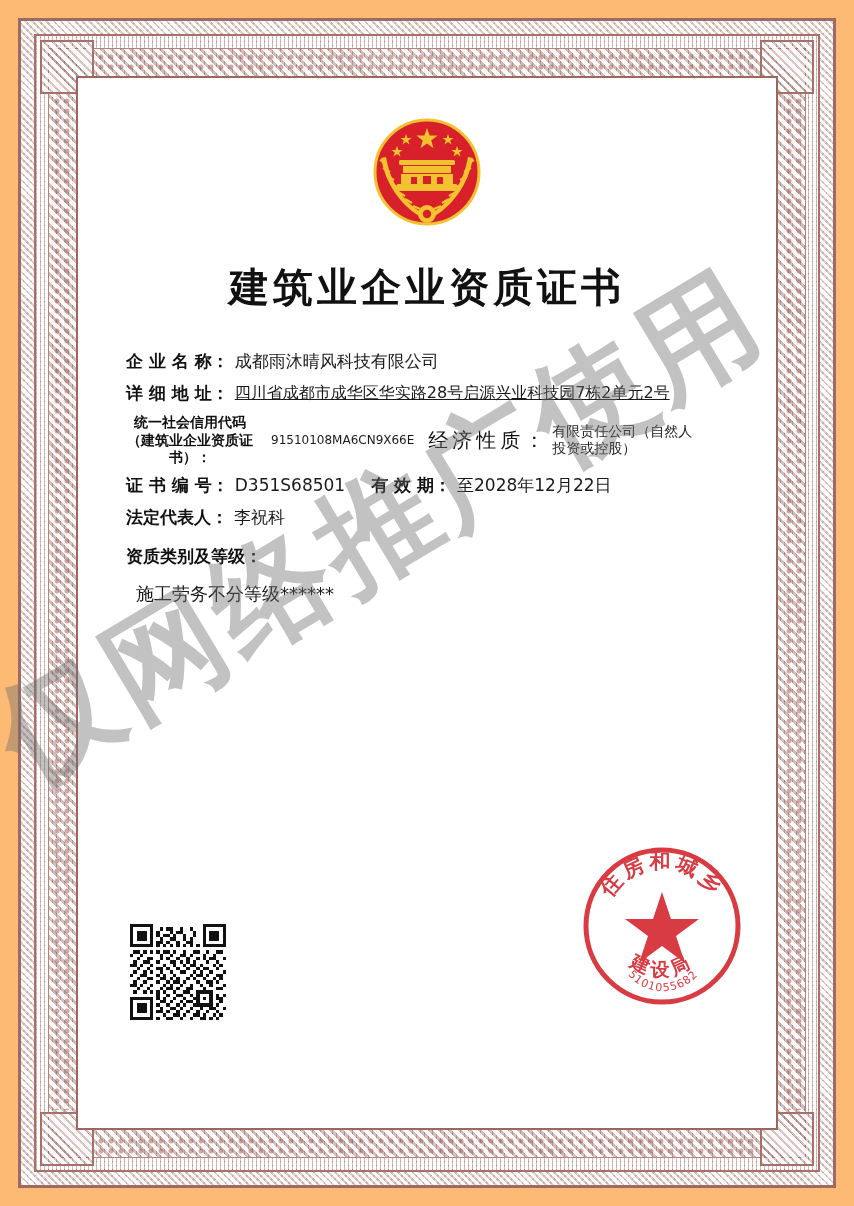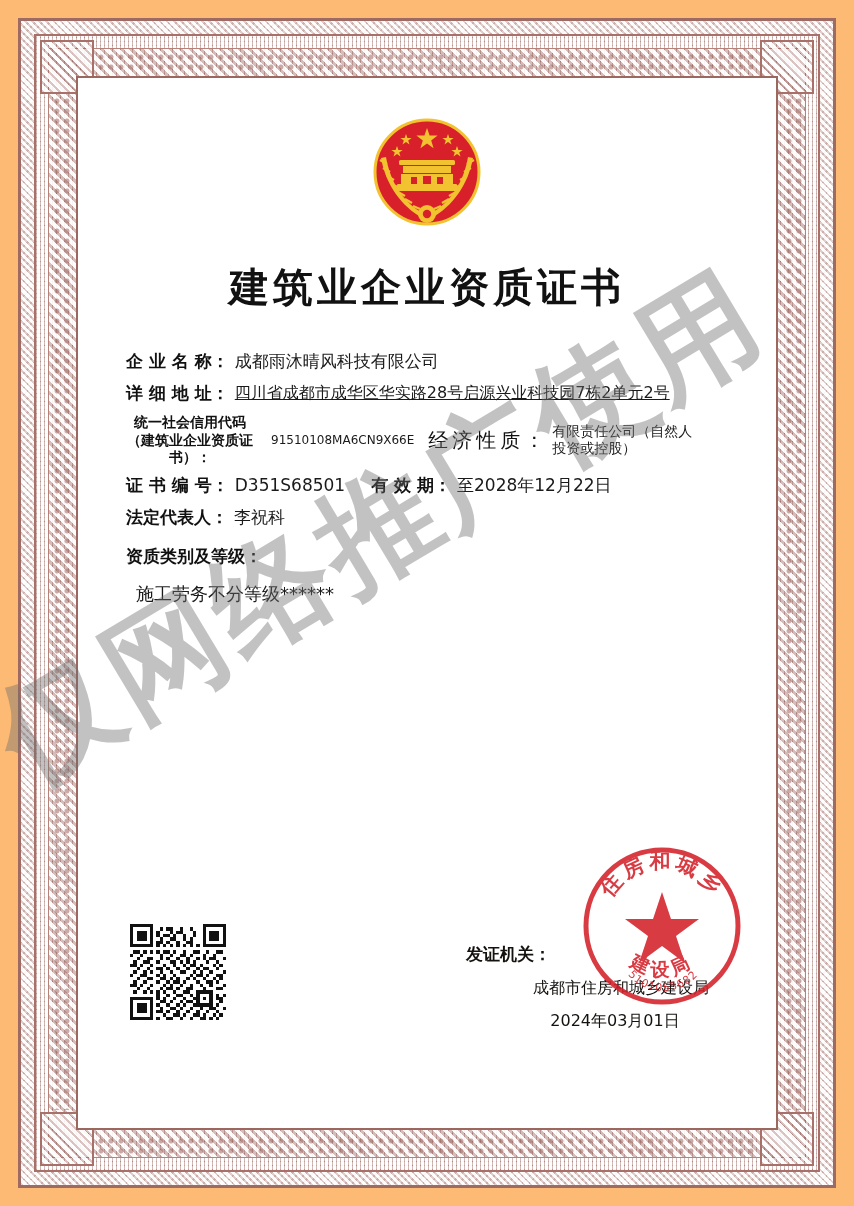--- a/index.html
+++ b/index.html
@@ -628,25 +628,20 @@
             <rect x="11" y="28" width="2" height="1"></rect>
           <rect x="15" y="28" width="1" height="1"></rect>
             <rect x="18" y="28" width="1" height="1"></rect>
           <rect x="21" y="28" width="2" height="1"></rect>
             <rect x="24" y="28" width="1" height="1"></rect>
           <rect x="26" y="28" width="1" height="1"></rect>
         </g>
       </svg>
     </div>
 
-    <div class="issuer">
-      <div class="issuer-line1">发证机关：</div>
-      <div class="issuer-line2">成都市住房和城乡建设局</div>
-      <div class="issuer-line3">2024年03月01日</div>
-    </div>
 
     <div class="seal">
       <svg viewBox="0 0 168 168" width="168" height="168" aria-hidden="true">
         <g opacity="0.88">
           <circle cx="84" cy="84" r="76" fill="none" stroke="#d4212a" stroke-width="5"></circle>
           <polygon fill="#d4212a" points="84,50 93,77 121,77 98,94 107,121 84,104 61,121 70,94 47,77 75,77"></polygon>
           <path id="sealTop" d="M 26 84 A 58 58 0 0 1 142 84" fill="none"></path>
           <text font-family="DejaVu Sans, sans-serif" font-size="21" font-weight="bold" fill="#d4212a" letter-spacing="4">
             <textPath href="#sealTop" startOffset="50%" text-anchor="middle">住房和城乡</textPath>
           </text>

